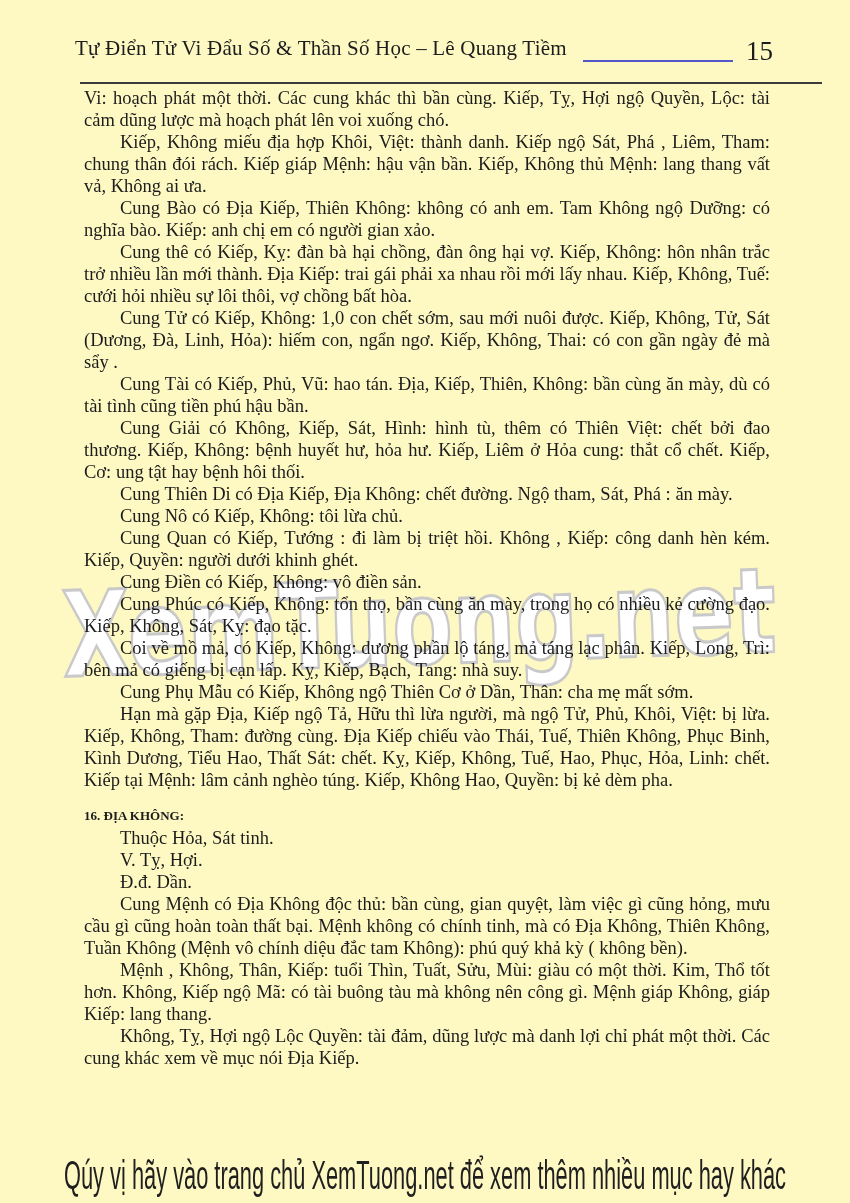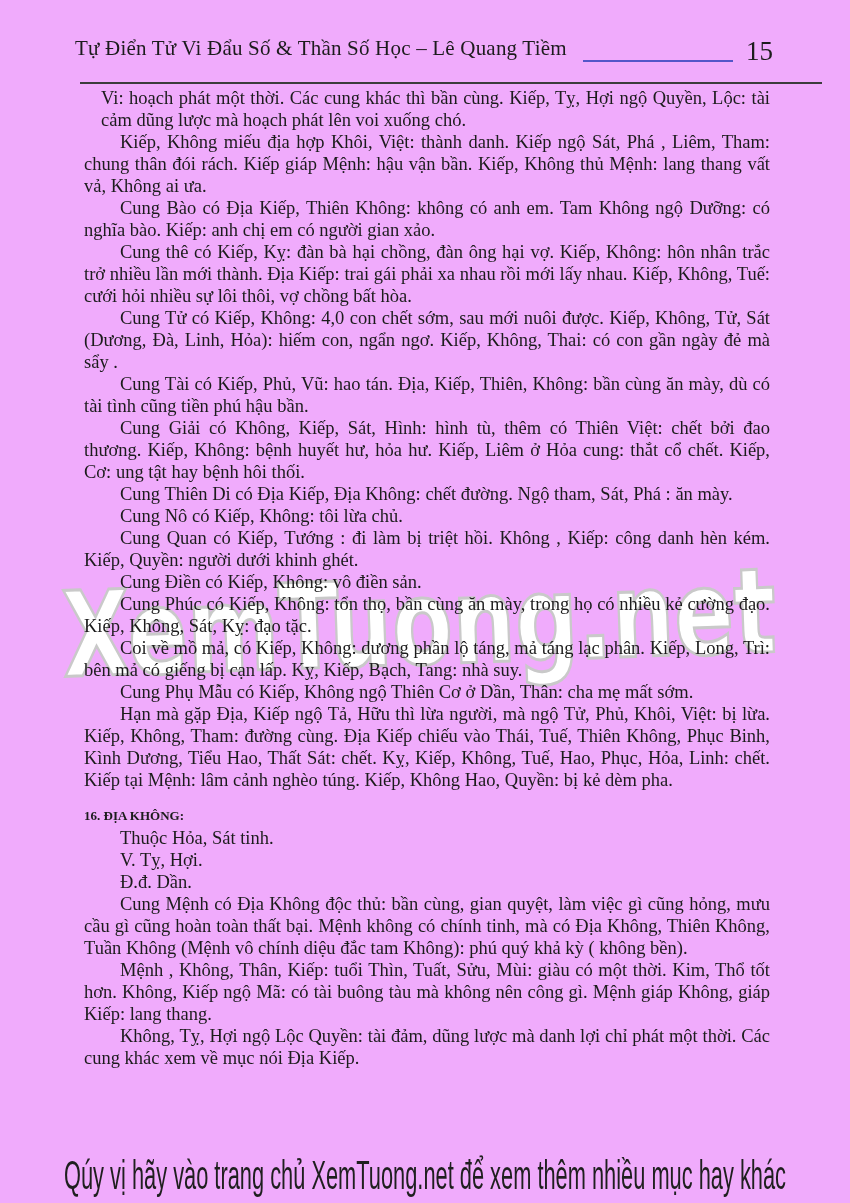--- a/index.html
+++ b/index.html
@@ -1,19 +1,19 @@
 <!DOCTYPE html>
 <html lang="vi"><head>
 <meta charset="utf-8">
 <style>
   html,body { margin:0; padding:0; background:#ffffff; }
   .page {
     position:relative;
     width:850px; height:1203px;
-    background:#f0abfc;
+    background:#fef9c3;
     overflow:hidden;
     font-family:"Liberation Serif", serif;
     color:#1c1c1c;
   }
   
   .header-title {
     position:absolute; left:75px; top:36px;
     font-size:21px; letter-spacing:0.2px; white-space:nowrap;
   }
   .header-underline {
@@ -38,21 +38,21 @@
   }
   
   .content {
     position:absolute; left:84px; top:87px;
     width:686px;
     z-index:2;
     font-size:18.5px; line-height:22px;
     text-align:justify;
   }
   .para { margin:0; text-indent:36px; }
-  .para.first { text-indent:0;margin-left:17px; }
+  .para.first { text-indent:0; }
   .heading { margin:14px 0 0 0; font-weight:bold; font-size:13px; text-indent:0; }
   
   .footer {
     position:absolute; left:0; top:1148px;
     width:850px; height:56px;
     z-index:2;
   }
 </style>
 </head>
 <body>
@@ -66,21 +66,21 @@
 
   <svg class="watermark" viewBox="0 0 748 178">
     <text x="14" y="132" font-family="DejaVu Sans, sans-serif" font-size="118" font-weight="bold" fill="#ffffff" stroke="#c9c9c9" stroke-width="3" textLength="714" lengthAdjust="spacingAndGlyphs" transform="rotate(-2 374 89)">XemTuong.net</text>
   </svg>
 
   <div class="content">
     <p class="para first">Vi: hoạch phát một thời. Các cung khác thì bần cùng. Kiếp, Tỵ, Hợi ngộ Quyền, Lộc: tài cảm dũng lược mà hoạch phát lên voi xuống chó.</p>
     <p class="para">Kiếp, Không miếu địa hợp Khôi, Việt: thành danh. Kiếp ngộ Sát,  Phá , Liêm, Tham: chung thân đói rách. Kiếp giáp Mệnh: hậu vận bần. Kiếp, Không thủ Mệnh: lang thang vất vả, Không ai ưa.</p>
     <p class="para">Cung Bào có Địa Kiếp, Thiên Không: không có anh em. Tam Không ngộ Dưỡng: có nghĩa bào. Kiếp: anh chị em có người gian xảo.</p>
     <p class="para">Cung thê có Kiếp, Kỵ: đàn bà hại chồng, đàn ông hại vợ. Kiếp, Không: hôn nhân trắc trở nhiều lần mới thành. Địa Kiếp: trai gái phải xa nhau rồi mới lấy nhau. Kiếp, Không, Tuế: cưới hỏi nhiều sự lôi thôi, vợ chồng bất hòa.</p>
-    <p class="para">Cung Tử có Kiếp, Không: 4,0 con chết sớm, sau mới nuôi được. Kiếp, Không, Tử, Sát (Dương, Đà, Linh, Hỏa): hiếm con, ngẩn ngơ. Kiếp, Không, Thai: có con gần ngày đẻ mà sẩy .</p>
+    <p class="para">Cung Tử có Kiếp, Không: 1,0 con chết sớm, sau mới nuôi được. Kiếp, Không, Tử, Sát (Dương, Đà, Linh, Hỏa): hiếm con, ngẩn ngơ. Kiếp, Không, Thai: có con gần ngày đẻ mà sẩy .</p>
     <p class="para">Cung Tài có Kiếp, Phủ, Vũ: hao tán. Địa, Kiếp, Thiên, Không: bần cùng ăn mày, dù có tài tình cũng tiền phú hậu bần.</p>
     <p class="para">Cung Giải có Không, Kiếp, Sát, Hình: hình tù, thêm có Thiên Việt: chết bởi đao thương. Kiếp, Không: bệnh huyết hư, hỏa hư. Kiếp, Liêm ở Hỏa cung: thắt cổ chết. Kiếp, Cơ: ung tật hay bệnh hôi thối.</p>
     <p class="para">Cung Thiên Di có Địa Kiếp, Địa Không: chết đường. Ngộ tham, Sát, Phá : ăn mày.</p>
     <p class="para">Cung Nô có Kiếp, Không: tôi lừa chủ.</p>
     <p class="para">Cung Quan có Kiếp, Tướng : đi làm bị triệt hồi. Không , Kiếp: công danh hèn kém. Kiếp, Quyền: người dưới khinh ghét.</p>
     <p class="para">Cung Điền có Kiếp, Không: vô điền sản.</p>
     <p class="para">Cung Phúc có Kiếp, Không: tổn thọ, bần cùng ăn mày, trong họ có nhiều kẻ cường đạo. Kiếp, Không, Sát, Kỵ: đạo tặc.</p>
     <p class="para">Coi về mồ mả, có Kiếp, Không: dương phần lộ táng, mả táng lạc phân. Kiếp, Long, Trì: bên mả có giếng bị cạn lấp. Kỵ, Kiếp, Bạch, Tang: nhà suy.</p>
     <p class="para">Cung Phụ Mẫu có Kiếp, Không ngộ Thiên Cơ ở Dần, Thân: cha mẹ mất sớm.</p>
     <p class="para">Hạn mà gặp Địa, Kiếp ngộ Tả, Hữu thì lừa người, mà ngộ Tử, Phủ, Khôi, Việt: bị lừa. Kiếp, Không, Tham: đường cùng. Địa Kiếp chiếu vào Thái, Tuế, Thiên Không, Phục Binh, Kình Dương, Tiểu Hao, Thất Sát: chết. Kỵ, Kiếp, Không, Tuế, Hao, Phục, Hỏa, Linh: chết. Kiếp tại Mệnh: lâm cảnh nghèo túng. Kiếp, Không Hao, Quyền: bị kẻ dèm pha.</p>

